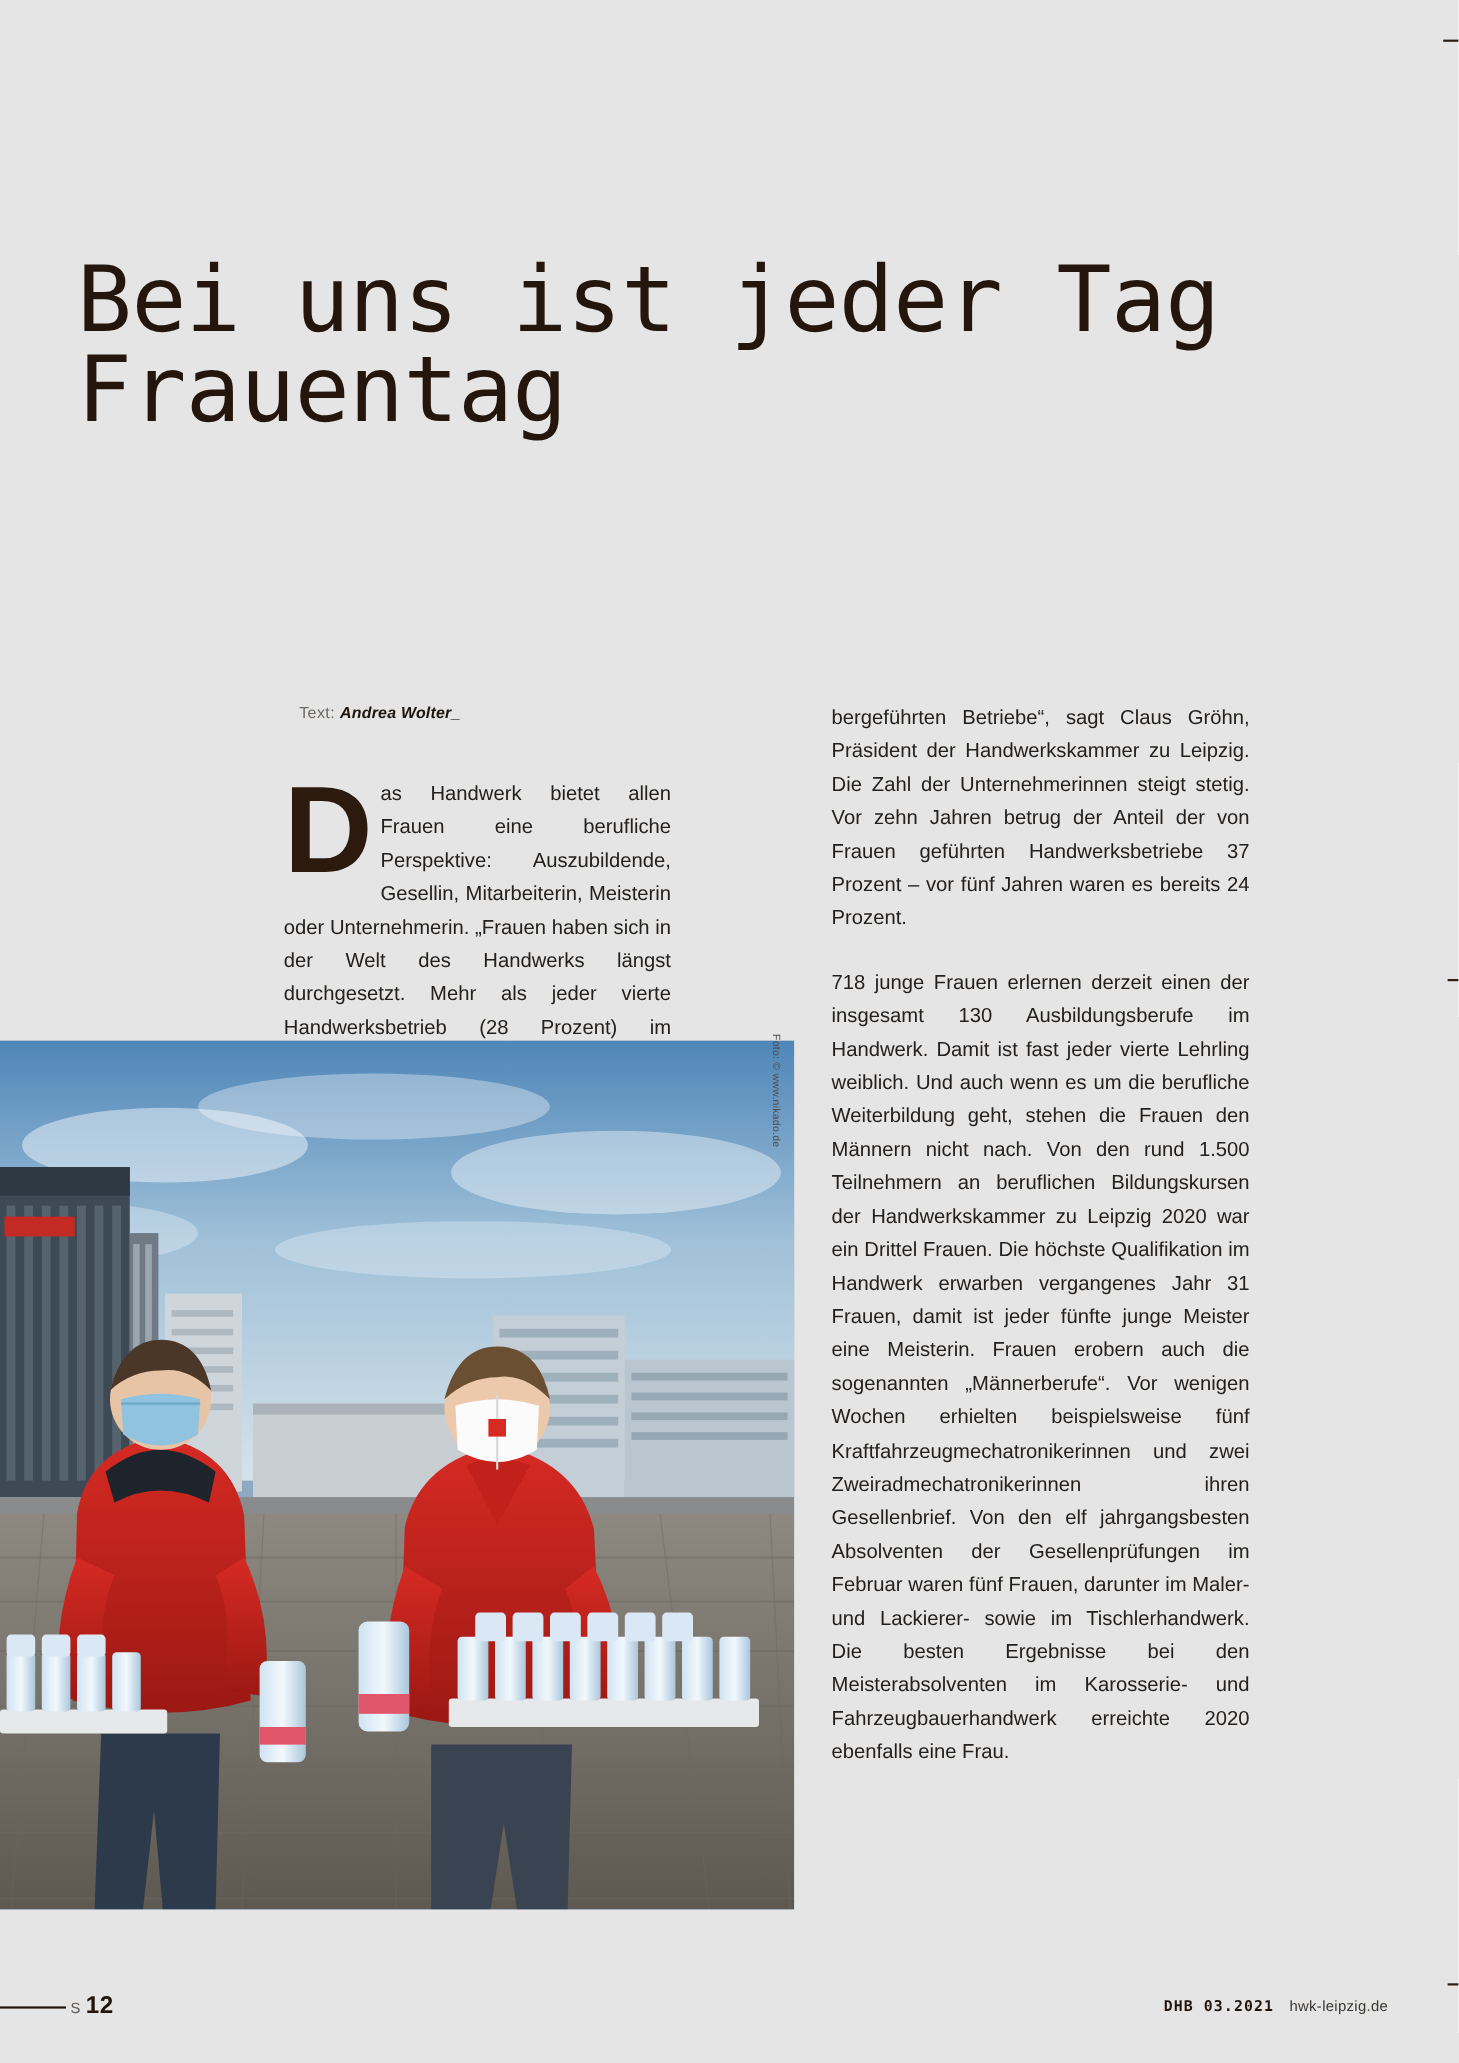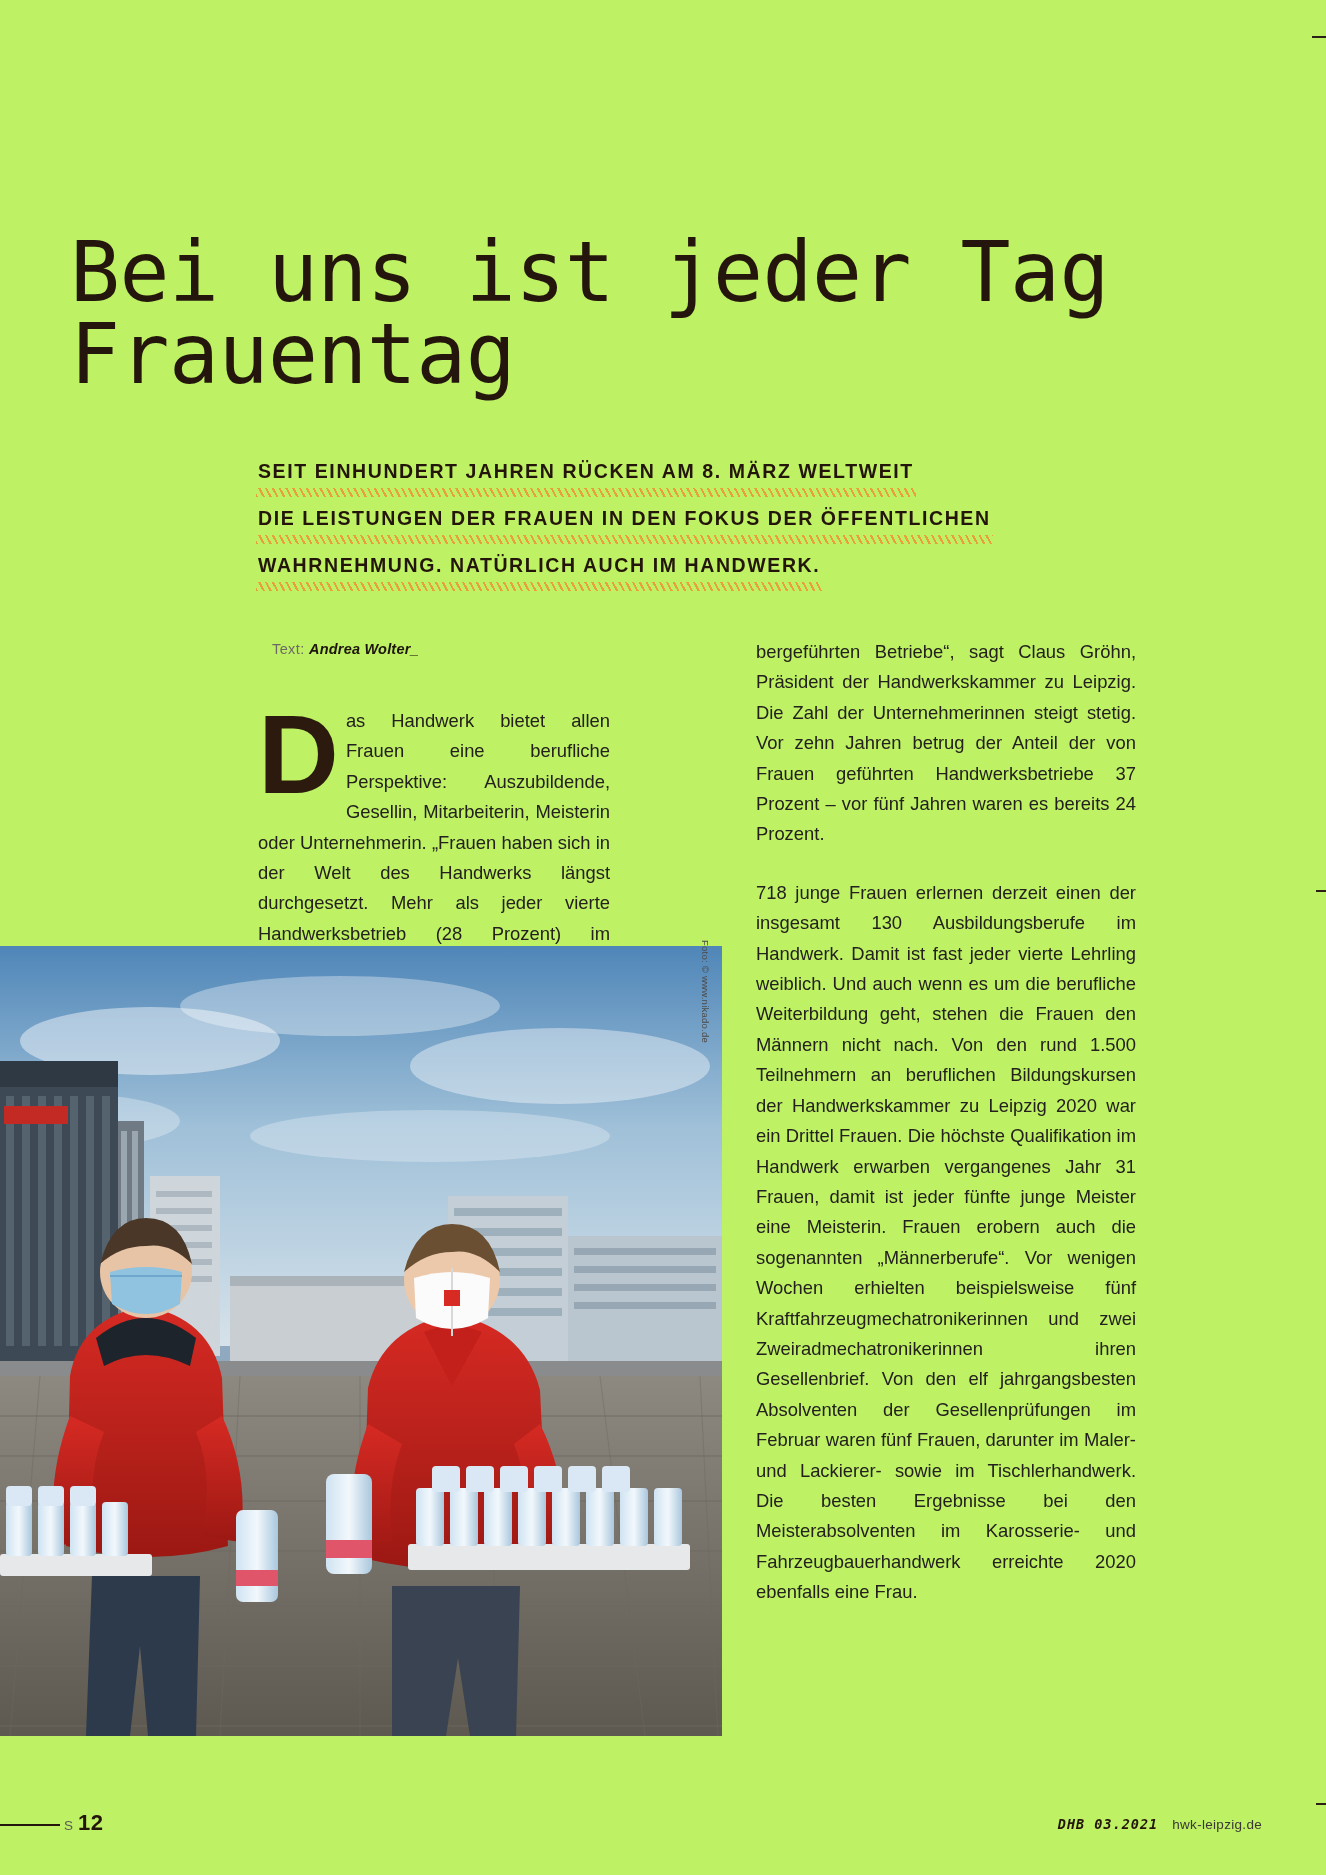--- a/index.html
+++ b/index.html
@@ -15,21 +15,21 @@
     font-family: "Liberation Sans", sans-serif;
     color: #231509;
     position: relative;
   }
 
   
   .page {
     position: relative;
     width: 1326px;
     height: 1875px;
-    background: #bef264;
+    background: #e5e5e5;
   }
 
   
   .crop-mark-tr {
     position: absolute;
     top: 36px; right: 0;
     width: 14px; height: 2px;
     background: #2b2018;
   }
   .crop-mark-mr {
@@ -218,46 +218,40 @@
     font-size: 13.5px;
     letter-spacing: 0.9px;
     color: #231509;
     text-align: right;
     white-space: nowrap;
   }
   .footer-right .issue {
     font-family: "DejaVu Sans Mono", "Liberation Mono", monospace;
     font-weight: 700;
     letter-spacing: 1px;
-    font-style: italic;
   }
   .footer-right .site {
     font-weight: 400;
     color: #3a3734;
     margin-left: 14px;
     letter-spacing: 0.3px;
   }
 </style>
 </head>
 <body>
 
 <div class="page">
 
   <div class="crop-mark-tr"></div>
   <div class="crop-mark-mr"></div>
   <div class="crop-mark-br"></div>
 
   <h1 class="headline">Bei uns ist jeder Tag
 Frauentag</h1>
 
-  <div class="deck">
-    <span class="deck-row"><span class="deck-line">SEIT EINHUNDERT JAHREN RÜCKEN AM 8. MÄRZ WELTWEIT</span></span>
-    <span class="deck-row"><span class="deck-line">DIE LEISTUNGEN DER FRAUEN IN DEN FOKUS DER ÖFFENTLICHEN</span></span>
-    <span class="deck-row"><span class="deck-line">WAHRNEHMUNG. NATÜRLICH AUCH IM HANDWERK.</span></span>
-  </div>
 
   <div class="byline">
     <span>Text:</span>
     <span class="author">Andrea Wolter_</span>
   </div>
 
   <div class="col col-left">
     <p><span class="dropcap">D</span><span>as Handwerk bietet allen Frauen eine berufliche Perspektive: Auszubildende, Gesellin, Mitarbeiterin, Meisterin oder Unternehmerin. „Frauen haben sich in der Welt des Handwerks längst durchgesetzt. Mehr als jeder vierte Handwerksbetrieb (28 Prozent) im Kammerbezirk Leipzig wird erfolgreich von einer Frau geführt, das sind 2.571 der 9.252 inha-</span></p>
   </div>
 

